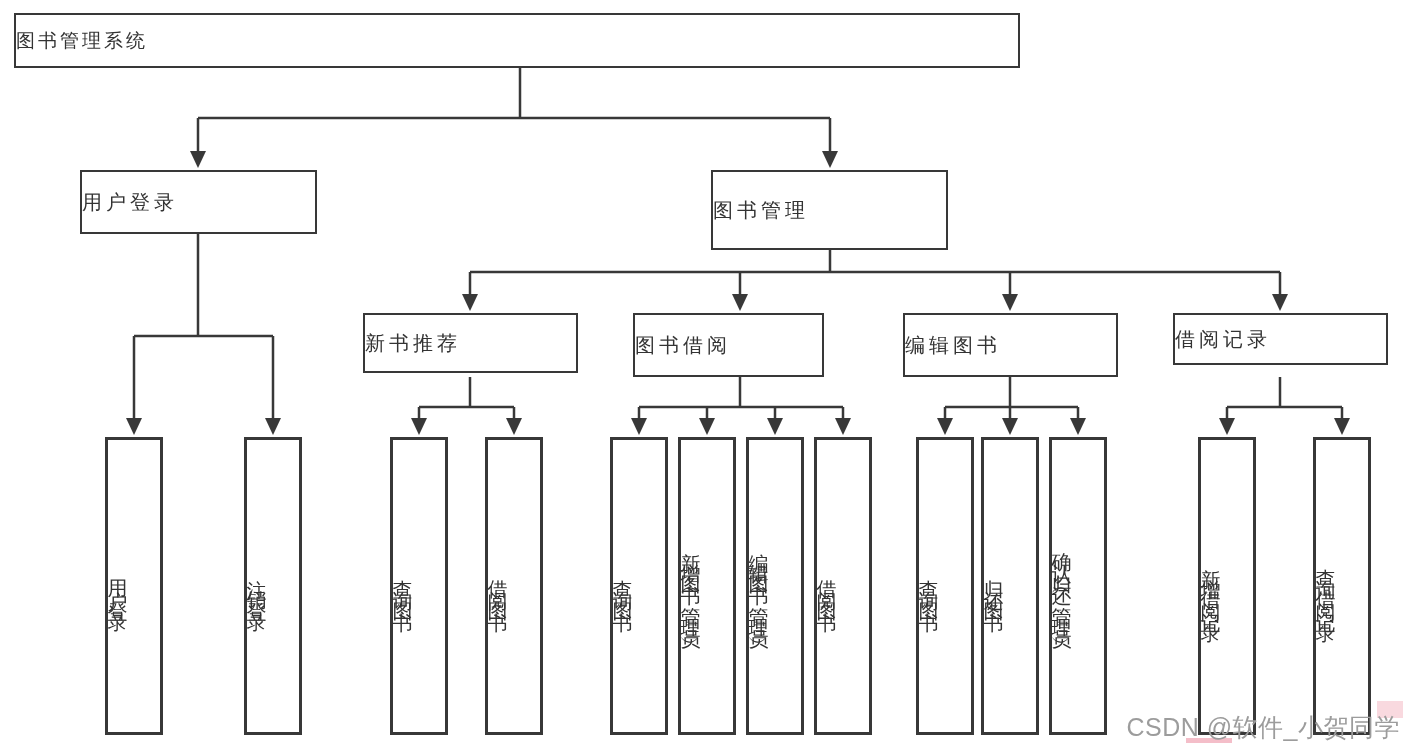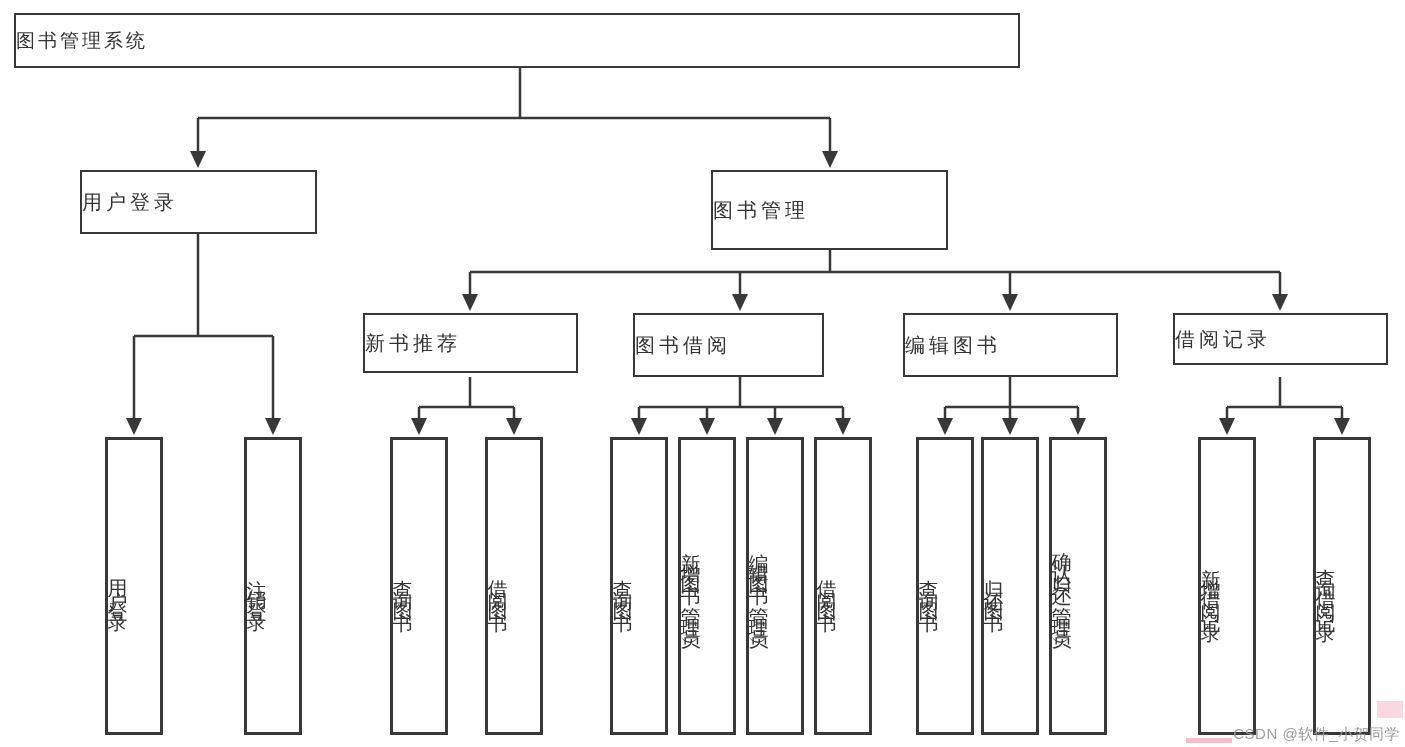--- a/index.html
+++ b/index.html
@@ -27,21 +27,21 @@
     text-orientation:mixed;
     font-size:20px;
     letter-spacing:11px;
     line-height:1;
     white-space:nowrap;
   }
   .h-label{white-space:nowrap;}
   .watermark{
     position:absolute;
     right:5px;bottom:3px;
-    font-size:15px;
+    font-size:25px;
     letter-spacing:0.5px;
     color:#9c9c9c;
     z-index:5;
   }
   .wm-accent{position:absolute;z-index:4;}
   .wm-accent-1{left:1186px;top:738px;width:46px;height:5px;background:#f2b3bf;opacity:.85;}
   .wm-accent-2{left:1377px;top:701px;width:26px;height:17px;background:#f4bac4;opacity:.55;}
 </style>
 </head>
 <body>

